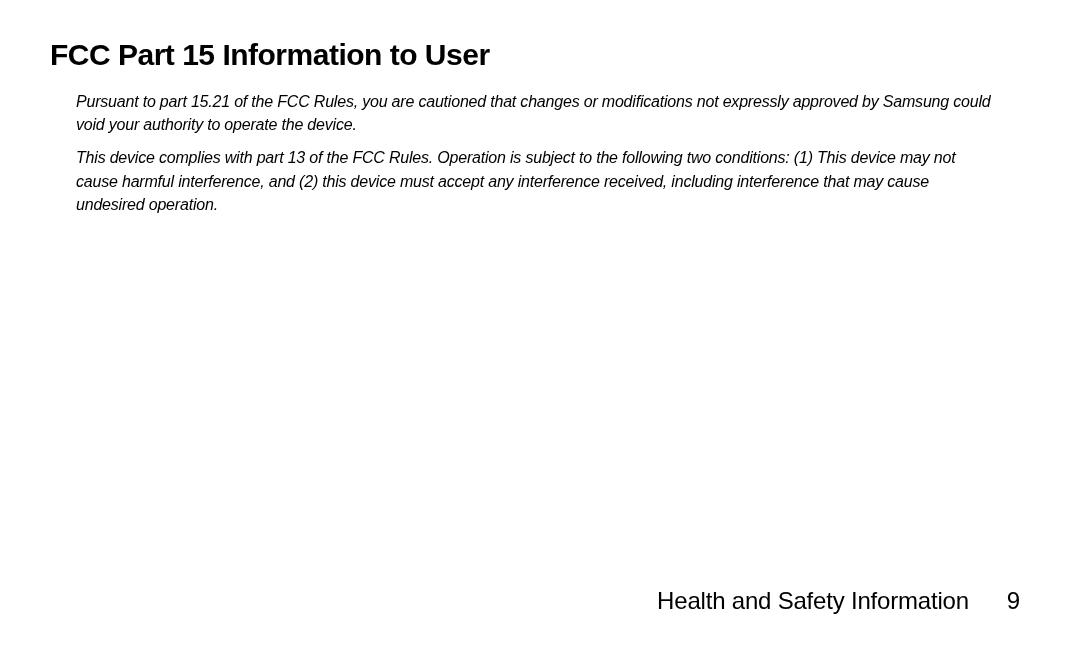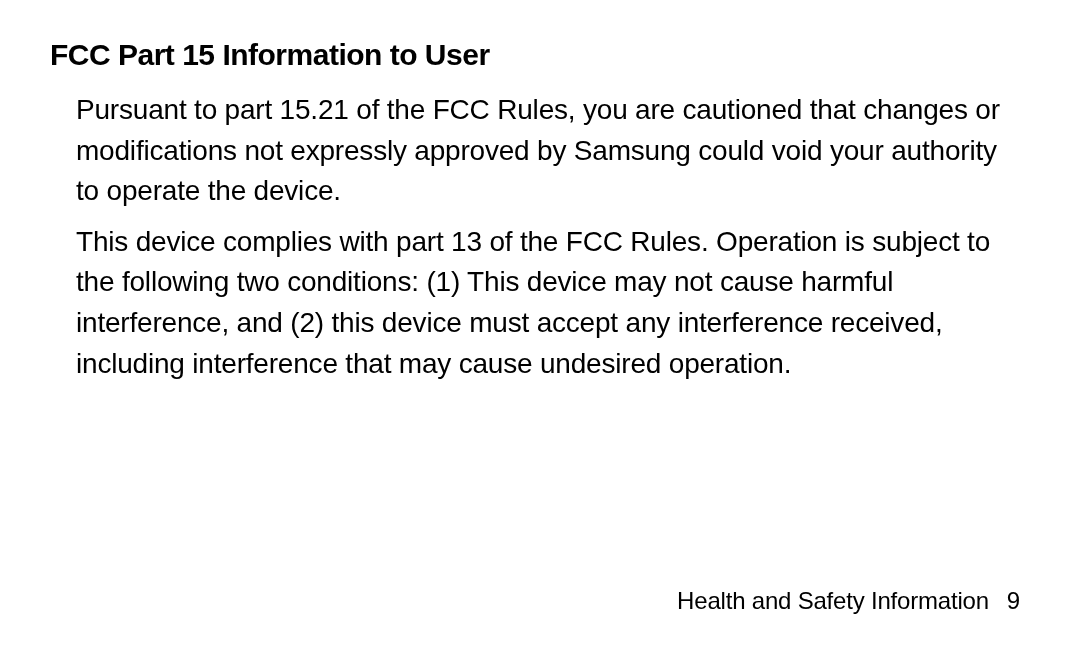--- a/index.html
+++ b/index.html
@@ -20,33 +20,34 @@
       font-size: 30px;
       font-weight: bold;
       margin-bottom: 18px;
       letter-spacing: -0.5px;
     }
     .body-content {
       padding-left: 26px;
       padding-right: 30px;
     }
     .paragraph {
-      font-size: 28px;
+      font-size: 16px;
       line-height: 1.45;
       margin-bottom: 10px;
       letter-spacing: -0.2px;
+      font-style: italic;
     }
     .footer {
       position: absolute;
       bottom: 40px;
       right: 60px;
       font-size: 24px;
       display: flex;
       align-items: flex-end;
-      gap: 18px;
+      gap: 38px;
       letter-spacing: -0.2px;
     }
     .footer-label {
       display: inline-block;
     }
     .page-number {
       display: inline-block;
     }
   </style>
 </head>

